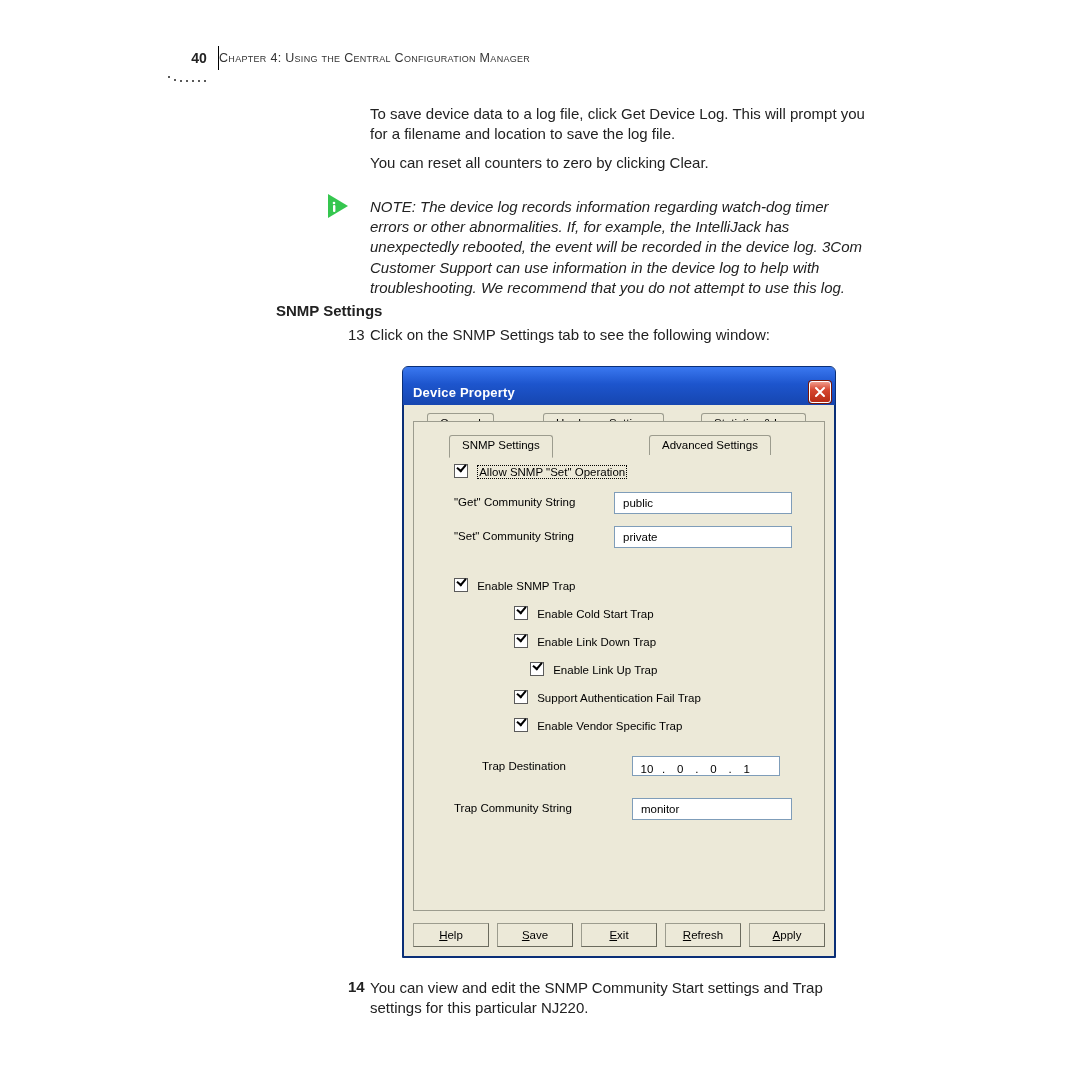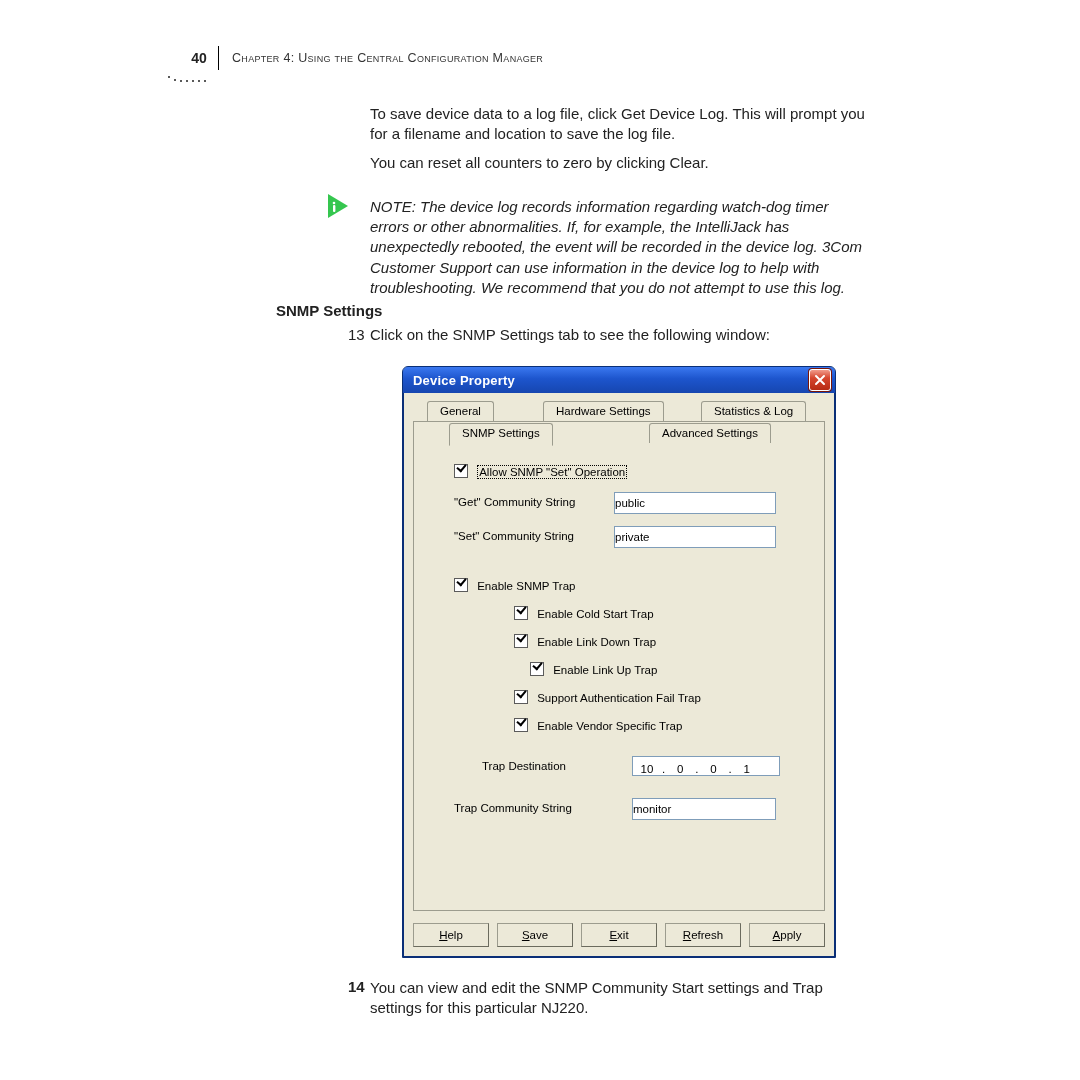--- a/index.html
+++ b/index.html
@@ -57,21 +57,21 @@
     border-radius: 50%;
   }
   .dots span:nth-child(1){ left:  0px; top: 4px; }
   .dots span:nth-child(2){ left:  6px; top: 7px; }
   .dots span:nth-child(3){ left: 12px; top: 8px; }
   .dots span:nth-child(4){ left: 18px; top: 8px; }
   .dots span:nth-child(5){ left: 24px; top: 8px; }
   .dots span:nth-child(6){ left: 30px; top: 8px; }
   .dots span:nth-child(7){ left: 36px; top: 8px; }
   .running-head {
-    margin-left: 13px;
+    margin-left: 0;
     font-variant: small-caps;
     letter-spacing: .3px;
     font-size: 12.5px;
     color: #333;
   }
 
   
   .col {
     position: absolute;
     left: 370px;
@@ -121,21 +121,21 @@
     font-size: 12px;
     color: #000;
   }
   .titlebar {
     height: 26px;
     background: linear-gradient(to bottom, #3a78f0 0%, #1d55cd 45%, #1646b0 100%);
     border-radius: 5px 5px 0 0;
     display: flex;
     align-items: center;
     justify-content: space-between;
-    padding: 0 4px 0 10px;
+    padding: 12px 4px 0 10px;
   }
   .titlebar-title {
     color: #fff;
     font-weight: 700;
     font-size: 13px;
     letter-spacing: .2px;
   }
   .close-btn {
     width: 20px;
     height: 20px;
@@ -207,21 +207,21 @@
   .row-chk { position: absolute; font-size: 11.5px; }
   .label-txt { display: inline-block; }
   .dotted { border: 1px dotted #000; padding: 0 1px; }
 
   .field-lbl { position: absolute; font-size: 11.5px; }
   .text-input {
     position: absolute;
     border: 1px solid #7f9db9;
     background: #fff;
     font-size: 11.5px;
-    padding: 2px 0;
+    padding: 2px 8px;
     height: 16px;
     color: #000;
   }
 
   .ip-box {
     position: absolute;
     border: 1px solid #7f9db9;
     background: #fff;
     height: 18px;
     display: flex;

